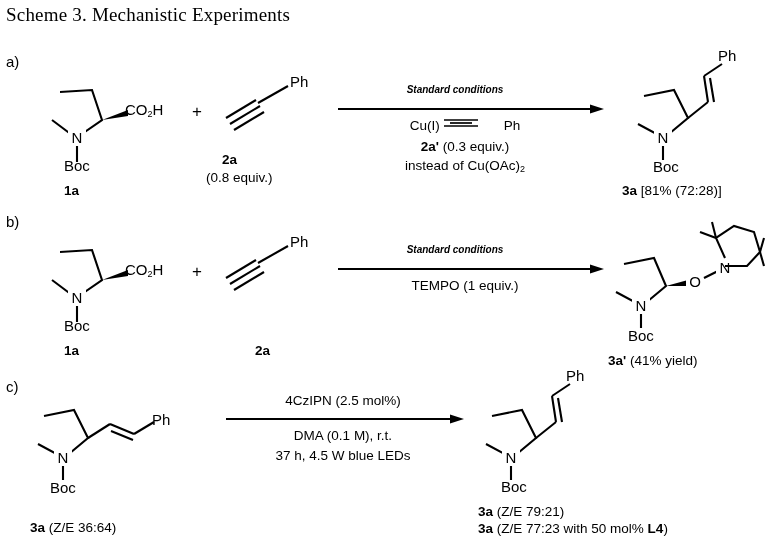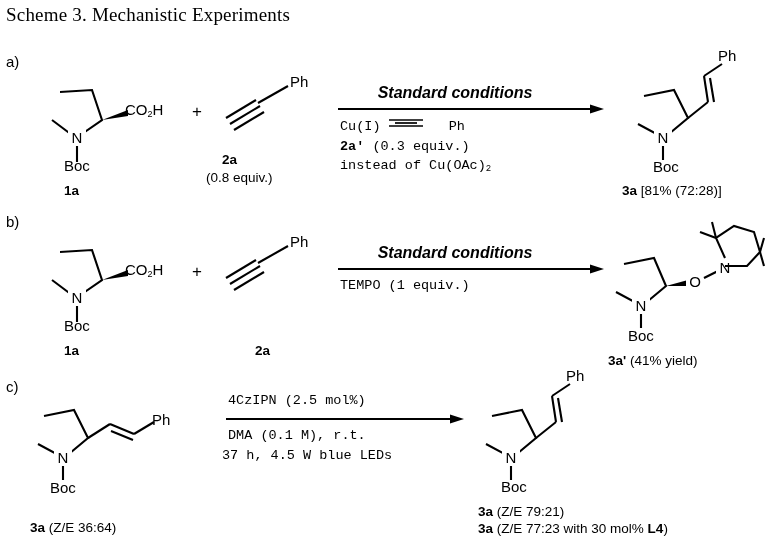--- a/index.html
+++ b/index.html
@@ -20,26 +20,26 @@
     left:6px;top:4px;
   }
   .panel-label{
     font-size:15px;
     font-family:"Liberation Sans", sans-serif;
   }
   .lbl{font-size:13.5px;line-height:16px;}
   .lbl b{font-weight:bold;text-align:center;}
   .cond{
     font-size:13.5px;
-    font-family:Liberation Mono, monospace;
+    text-align:center;
   }
   .cond-head{
     font-weight:bold;
     font-style:italic;
-    font-size:16px;
+    font-size:10px;
     text-align:center;
   }
   .plus{font-size:17px;}
   svg{display:block;overflow:visible;}
   .sub{font-size:9px;vertical-align:-2px;}
 </style>
 </head>
 <body>
 
 <div class="abs title">Scheme 3. Mechanistic Experiments</div>
@@ -216,15 +216,15 @@
     <line x1="33" y1="90" x2="33" y2="104" stroke="#000" stroke-width="2.1"></line>
     <line x1="58" y1="62" x2="78" y2="46" stroke="#000" stroke-width="2.1"></line>
     <line x1="78" y1="46" x2="74" y2="20" stroke="#000" stroke-width="2.1"></line>
     <line x1="84" y1="46" x2="80" y2="22" stroke="#000" stroke-width="2.1"></line>
     <line x1="74" y1="20" x2="92" y2="8" stroke="#000" stroke-width="2.1"></line>
   </svg>
 </div>
 <div class="abs lbl" style="left:566px;top:368px;font-size:15px;">Ph</div>
 <div class="abs lbl" style="left:501px;top:479px;font-size:15px;">Boc</div>
 <div class="abs lbl" style="left:478px;top:504px;"><b>3a</b><span> (Z/E 79:21)</span></div>
-<div class="abs lbl" style="left:478px;top:521px;"><b>3a</b><span> (Z/E 77:23 with 30 mol% </span><b>L4</b><span>)</span></div>
+<div class="abs lbl" style="left:478px;top:521px;"><b>3a</b><span> (Z/E 77:23 with 50 mol% </span><b>L4</b><span>)</span></div>
 
 <div class="abs" style="left:338px;top:102px;width:268px;height:0;"></div>
 
 </body></html>

